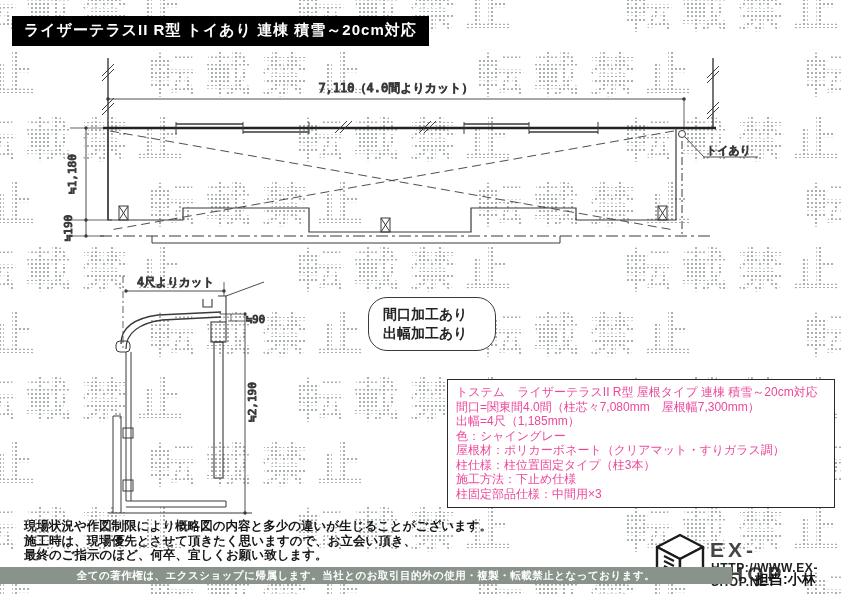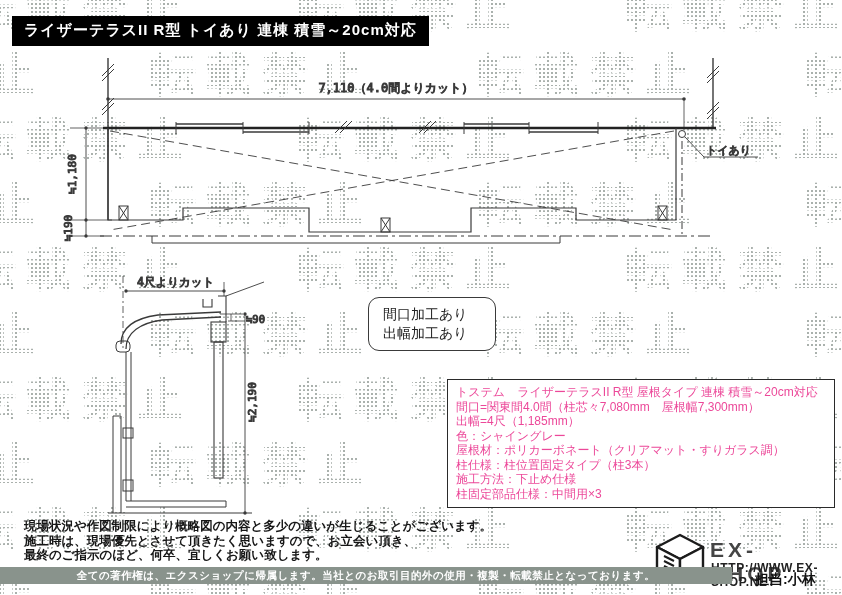--- a/index.html
+++ b/index.html
@@ -15,22 +15,22 @@
     background-size:4px 4px;
     -webkit-background-clip:text;background-clip:text;}
   
   #draw{position:absolute;left:0;top:0;z-index:1;}
   svg text{font-family:"DejaVu Sans Mono","Liberation Sans",monospace;fill:#2e2e2e;}
   
   #title-bar{position:absolute;left:12px;top:16px;z-index:3;background:#000;color:#fff;
     font-size:15px;font-weight:bold;letter-spacing:1px;padding:5px 12px 6px 12px;}
   
   #note-box{position:absolute;left:368px;top:297px;width:112px;z-index:2;
-    border:1.3px solid #3a3a3a;border-radius:11px;background:#fff;
-    padding:7px 0 7px 14px;font-size:14px;font-weight:normal;line-height:19px;color:#222;}
+    border:1.3px solid #3a3a3a;border-radius:19px;background:#fff;
+    padding:7px 0 7px 14px;font-size:14px;font-weight:bold;line-height:19px;color:#222;}
   
   #spec-box{position:absolute;left:447px;top:379px;width:372px;z-index:2;
     border:1.5px solid #2a2a2a;background:#fff;padding:5px 6px 6px 8px;
     font-size:12px;line-height:14.5px;color:#ec4899;white-space:nowrap;overflow:hidden;}
   
   #disclaimer{position:absolute;left:24px;top:519px;z-index:2;font-size:12.5px;
     font-weight:bold;line-height:14.5px;color:#161616;}
   
   #footer-logo{position:absolute;left:650px;top:514px;width:180px;height:52px;z-index:2;margin-top:16px;}
   #cube-icon{position:absolute;left:4px;top:2px;}

